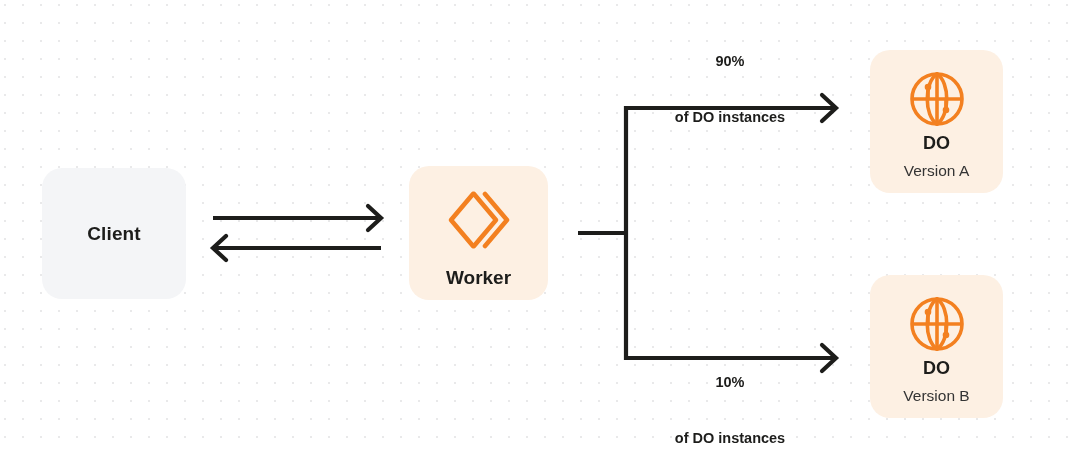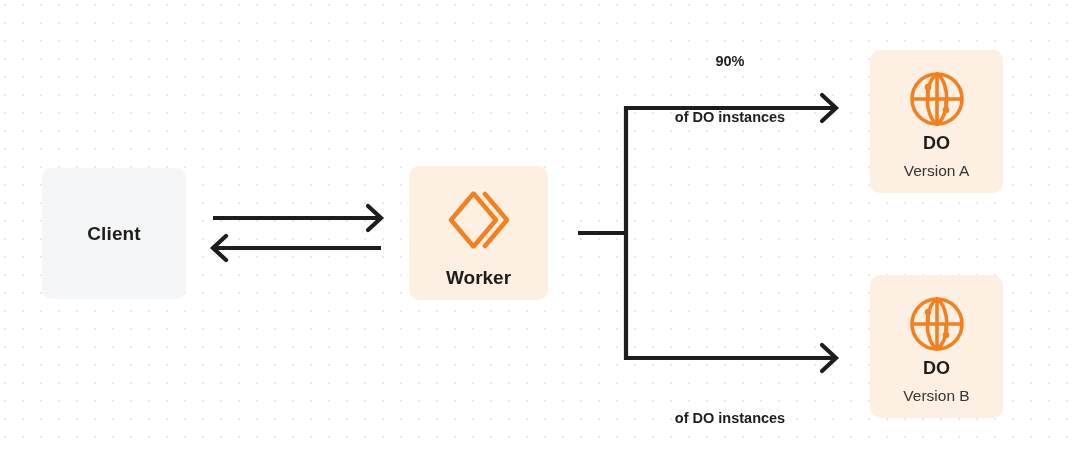--- a/index.html
+++ b/index.html
@@ -22,21 +22,21 @@
     background-color: #ffffff;
     background-image: radial-gradient(circle at 1px 1px, #e9e9ea 1.1px, transparent 1.2px);
     background-size: 18px 18px;
     background-position: 4px 4px;
     overflow: hidden;
   }
 
   
   .node {
     position: absolute;
-    border-radius: 10px;
+    border-radius: 20px;
     display: flex;
     flex-direction: column;
     align-items: center;
     justify-content: center;
   }
 
   .node-client {
     left: 42px;
     top: 168px;
     width: 144px;
@@ -214,16 +214,17 @@
     <span class="label-do">DO</span>
     <span class="label-version">Version B</span>
   </div>
 
   <div class="edge-label edge-label-top">
     <span class="pct">90%</span>
     <span class="sub">of DO instances</span>
   </div>
 
   <div class="edge-label edge-label-bot">
+    <span class="pct">10%</span>
     <span class="sub">of DO instances</span>
   </div>
 
 </div>
 
 </body></html>

